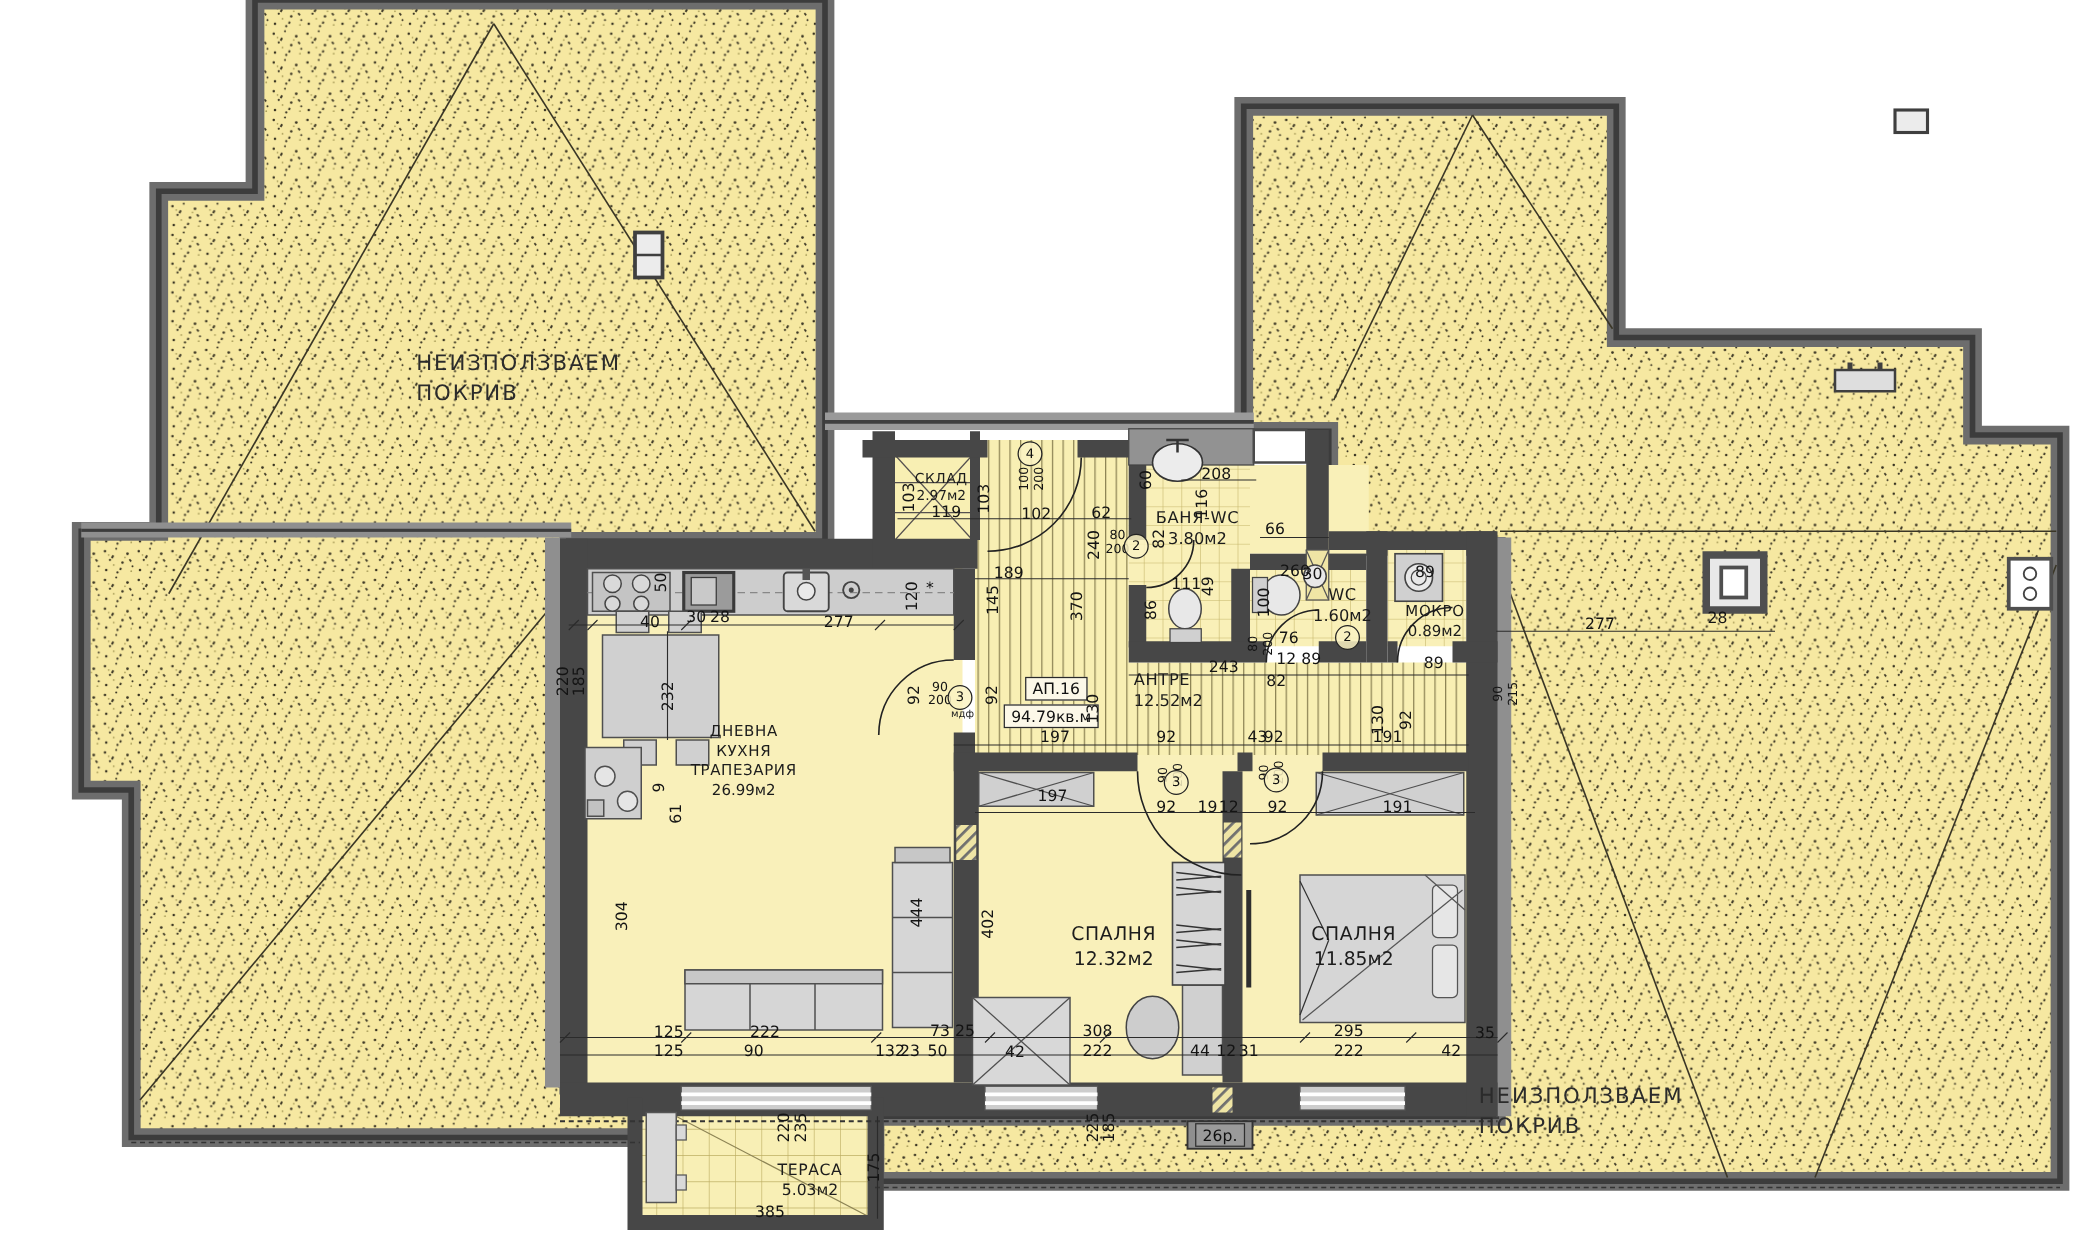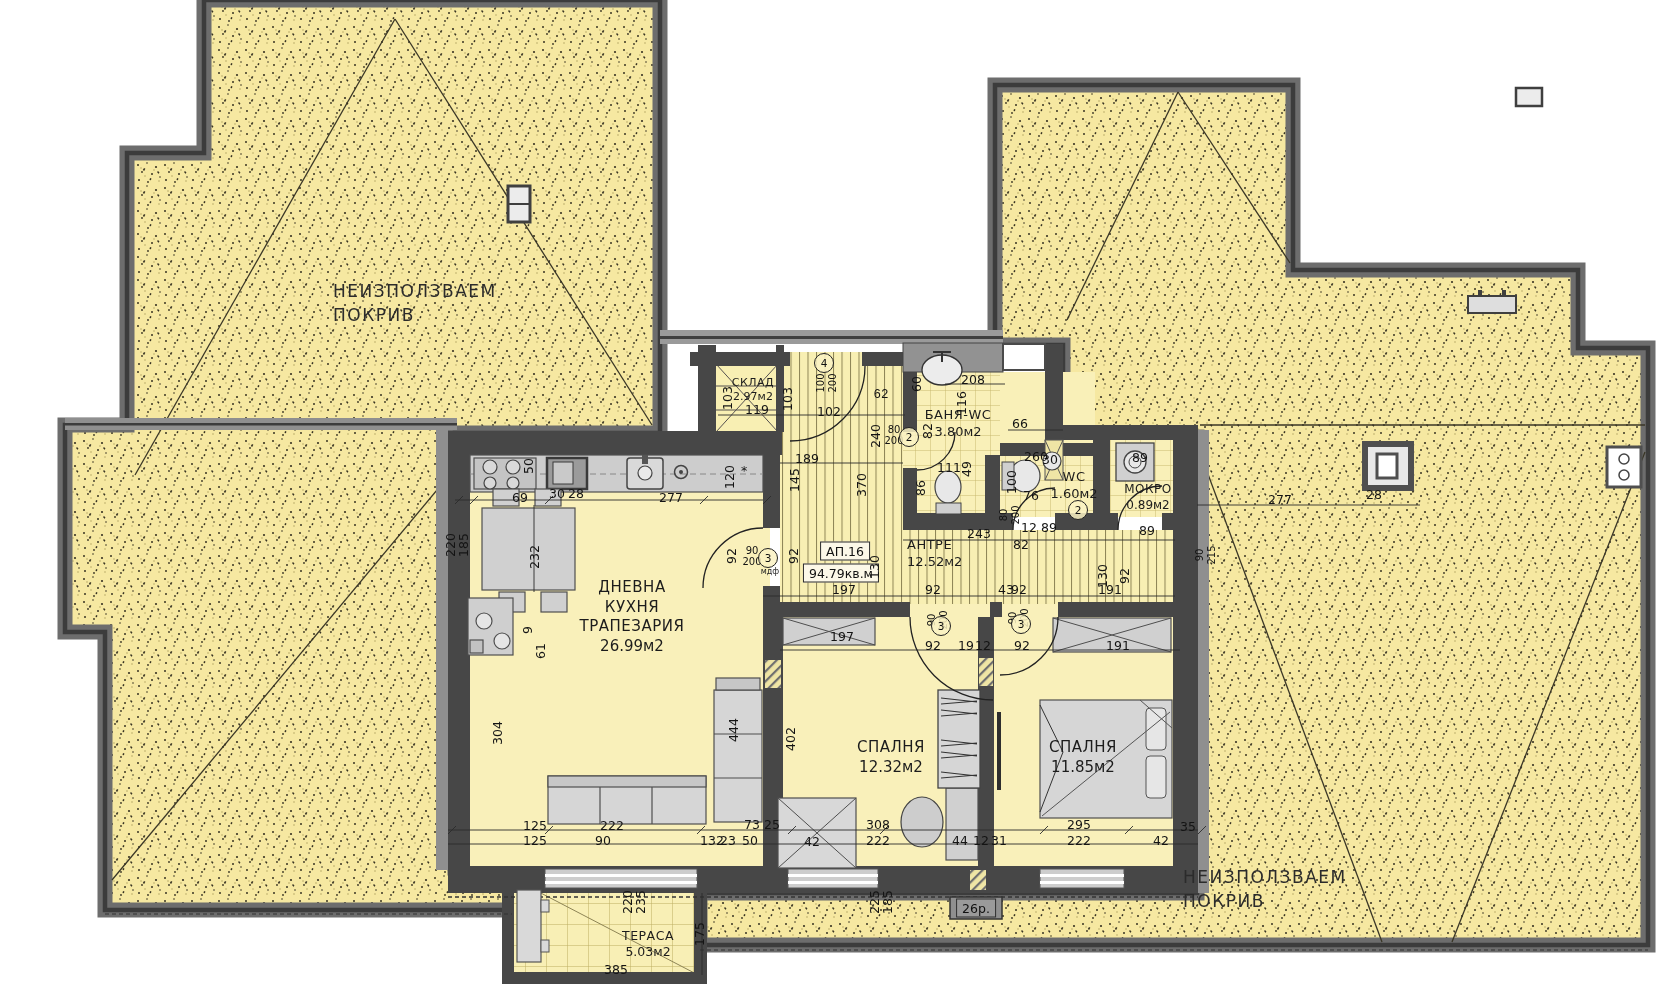--- a/index.html
+++ b/index.html
@@ -327,21 +327,21 @@
   <div id="ap-id-box" class="boxed">АП.16</div>
   <div id="ap-area-box" class="boxed">94.79кв.м</div>
 <div class="roof-label" style="left: 333px; top: 280px;">
         <div>НЕИЗПОЛЗВАЕМ</div>
         <div>ПОКРИВ</div>
       </div>
       <div class="roof-label" style="left: 1183px; top: 866px;">
         <div>НЕИЗПОЛЗВАЕМ</div>
         <div>ПОКРИВ</div>
       </div>
-      <div class="room-label" style="left: 632px; top: 578px; font-size: 15px;">
+      <div class="room-label" style="left: 595px; top: 578px; font-size: 12px;">
         <span class="nm">ДНЕВНА</span>
         <span class="nm">КУХНЯ</span>
         <span class="nm">ТРАПЕЗАРИЯ</span>
         <span class="area">26.99м2</span>
       </div>
       <div class="room-label" style="left: 891px; top: 738px; font-size: 15px;">
         <span class="nm">СПАЛНЯ</span>
         <span class="area">12.32м2</span>
       </div>
       <div class="room-label" style="left: 1083px; top: 738px; font-size: 15px;">
@@ -365,62 +365,62 @@
         <span class="area">0.89м2</span>
       </div>
       <div class="room-label" style="left: 753px; top: 376px; font-size: 11px;">
         <span class="nm">СКЛАД</span>
         <span class="area">2.97м2</span>
       </div>
       <div class="room-label" style="left: 648px; top: 928px; font-size: 12.5px;">
         <span class="nm">ТЕРАСА</span>
         <span class="area">5.03м2</span>
       </div>
-      <div class="dim" style="left: 520px; top: 497px;">69</div>
+      <div class="dim" style="left: 520px; top: 497px;">40</div>
       <div class="dim" style="left: 557px; top: 493px;">30</div>
       <div class="dim" style="left: 576px; top: 493px;">28</div>
       <div class="dim" style="left: 671px; top: 497px;">277</div>
       <div class="dim v" style="left: 729px; top: 477px;">120</div>
       <div class="dim v" style="left: 528px; top: 466px;">50</div>
       <div class="dim v" style="left: 534px; top: 557px;">232</div>
       <div class="dim v" style="left: 450px; top: 545px;">220</div>
       <div class="dim v" style="left: 463px; top: 545px;">185</div>
       <div class="dim v" style="left: 731px; top: 556px;">92</div>
       <div class="dim s" style="left: 752px; top: 550px;">90</div>
       <div class="dim s" style="left: 752px; top: 561px;">200</div>
       <div class="dim v" style="left: 527px; top: 630px;">9</div>
       <div class="dim v" style="left: 540px; top: 651px;">61</div>
       <div class="dim v" style="left: 497px; top: 733px;">304</div>
       <div class="dim v" style="left: 733px; top: 730px;">444</div>
       <div class="dim v" style="left: 790px; top: 739px;">402</div>
       <div class="dim v" style="left: 727px; top: 398px;">103</div>
       <div class="dim v" style="left: 787px; top: 399px;">103</div>
       <div class="dim" style="left: 757px; top: 409px;">119</div>
       <div class="dim" style="left: 829px; top: 411px;">102</div>
-      <div class="dim" style="left: 881px; top: 395px; font-family: Liberation Mono, monospace;">62</div>
+      <div class="dim" style="left: 881px; top: 410px;">62</div>
       <div class="dim v s" style="left: 820px; top: 383px;">100</div>
       <div class="dim v s" style="left: 832px; top: 383px;">200</div>
       <div class="dim" style="left: 807px; top: 458px;">189</div>
       <div class="dim v" style="left: 794px; top: 480px;">145</div>
       <div class="dim v" style="left: 861px; top: 485px;">370</div>
       <div class="dim v" style="left: 875px; top: 436px;">240</div>
       <div class="dim s" style="left: 894px; top: 429px;">80</div>
       <div class="dim s" style="left: 894px; top: 440px;">200</div>
       <div class="dim v" style="left: 927px; top: 431px;">82</div>
       <div class="dim v" style="left: 916px; top: 384px;">60</div>
       <div class="dim" style="left: 973px; top: 379px;">208</div>
       <div class="dim v" style="left: 961px; top: 403px;">116</div>
       <div class="dim" style="left: 949px; top: 467px;">111</div>
       <div class="dim v" style="left: 966px; top: 469px;">49</div>
       <div class="dim v" style="left: 920px; top: 488px;">86</div>
       <div class="dim" style="left: 1020px; top: 423px;">66</div>
       <div class="dim" style="left: 1050px; top: 459px;">30</div>
       <div class="dim" style="left: 1036px; top: 456px;">260</div>
       <div class="dim v" style="left: 1011px; top: 482px;">100</div>
-      <div class="dim" style="left: 1031px; top: 495px;">76</div>
+      <div class="dim" style="left: 1031px; top: 510px;">76</div>
       <div class="dim" style="left: 1140px; top: 457px;">89</div>
       <div class="dim" style="left: 979px; top: 533px; text-align: center;">243</div>
       <div class="dim" style="left: 1021px; top: 544px;">82</div>
       <div class="dim" style="left: 1029px; top: 527px;">12</div>
       <div class="dim" style="left: 1049px; top: 527px;">89</div>
       <div class="dim" style="left: 1147px; top: 530px;">89</div>
       <div class="dim v s" style="left: 1003px; top: 515px;">80</div>
       <div class="dim v s" style="left: 1015px; top: 515px;">200</div>
       <div class="dim v" style="left: 793px; top: 556px;">92</div>
       <div class="dim v" style="left: 874px; top: 567px;">130</div>

